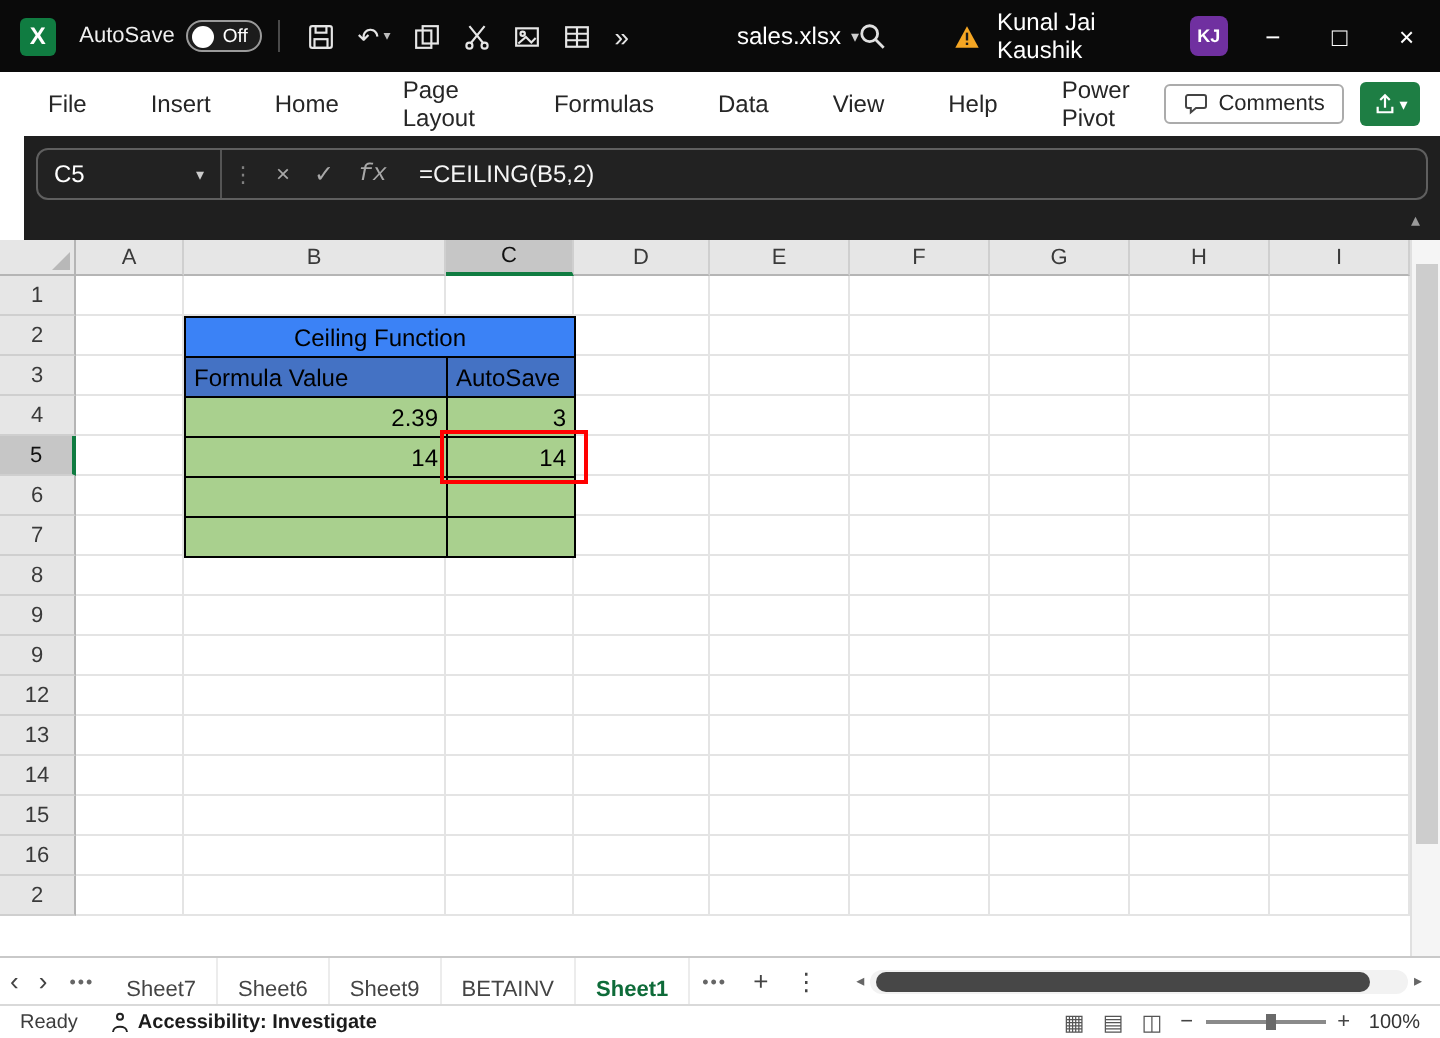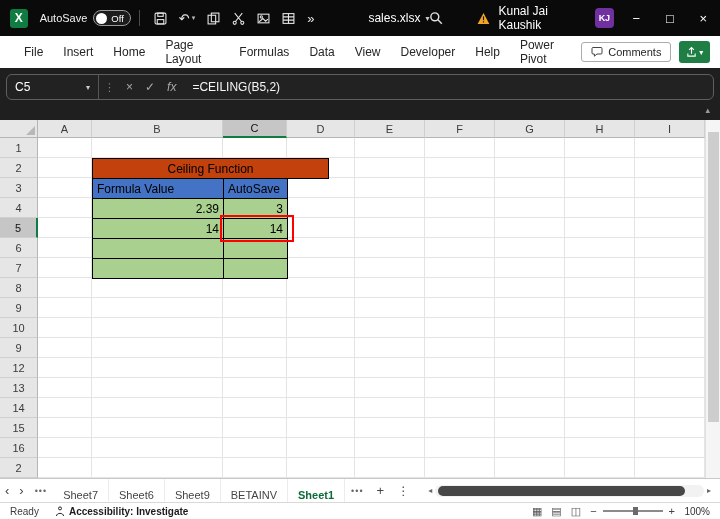--- a/index.html
+++ b/index.html
@@ -23,49 +23,49 @@
   .filedrop { display:flex; align-items:center; gap:5px; font-size:12px; color:#fff; margin-left:48px; }
   .caret { font-size:8px; color:#ccc; }
   .tspacer { flex:1; }
   .search-wrap { margin-right:34px; display:flex; align-items:center; }
   .warn-wrap { margin-right:8px; display:flex; align-items:center; }
   .username { font-size:12px; color:#fff; margin-right:8px; }
   .avatar { width:20px; height:20px; border-radius:4px; background:#7030A0; color:#fff; font-size:9px; font-weight:bold; display:flex; align-items:center; justify-content:center; margin-right:6px; }
   .winbtn { width:36px; height:36px; display:flex; align-items:center; justify-content:center; font-size:13px; color:#fff; }
   
   .menubar { position:absolute; top:36px; left:0; right:0; height:32px; background:#fff; display:flex; align-items:center; padding-left:14px; }
-  .rtabs { display:flex; align-items:center; height:100%; }
+  .rtabs { display:flex; align-items:center; height:100%;gap:12px; }
   .rtab { font-size:12px; color:#262626; padding:0 10px; height:100%; display:flex; align-items:center; }
   .comments-btn { margin-left:auto; display:flex; align-items:center; gap:5px; border:1px solid #ababab; border-radius:3px; padding:3px 9px; font-size:11px; color:#262626; }
   .share-btn { width:32px; height:22px; background:#1e7e44; border-radius:3px; margin:0 10px 0 8px; display:flex; align-items:center; justify-content:center; gap:2px; }
   .share-btn .caret { color:#fff; }
   
-  .formulabar { position:absolute; top:68px; left:0; right:0; height:52px; background:#1f1f1f; }
+  .formulabar { position:absolute; top:68px; left:12px; right:0; height:52px; background:#1f1f1f; }
   .fb-box { position:absolute; left:6px; right:6px; top:6px; height:26px; border:1px solid #5f5f5f; border-radius:6px; display:flex; align-items:center; background:#222; }
   .namebox { width:92px; height:100%; display:flex; align-items:center; justify-content:space-between; padding:0 8px; border-right:1px solid #555; color:#fff; font-size:12px; }
   .fb-grip { color:#808080; font-size:11px; margin:0 5px; }
   .fb-ic { color:#a8a8a8; font-size:12px; margin:0 6px; }
-  .fb-fx { font-style:italic; font-family:Liberation Sans, sans-serif; }
+  .fb-fx { font-style:italic; font-family:Liberation Mono, monospace; }
   .fb-formula { color:#f5f5f5; font-size:12px; margin-left:10px; white-space:pre; }
   .fb-collapse { position:absolute; right:10px; bottom:5px; color:#9a9a9a; font-size:9px; }
   
   .gridwrap { position:absolute; top:120px; left:0; width:705px; height:358px; background:#fff; }
   .ghead { display:flex; height:18px; }
   .corner { width:38px; height:18px; background:#e6e6e6; border-right:1px solid #b5b5b5; border-bottom:1px solid #b5b5b5; position:relative; }
   .corner-tri { position:absolute; right:2px; bottom:2px; width:0; height:0; border-left:9px solid transparent; border-bottom:9px solid #b8b8b8; }
   .colheads { display:flex; }
   .colhead { height:18px; background:#e6e6e6; border-right:1px solid #cfcfcf; border-bottom:1px solid #b5b5b5; font-size:11px; color:#3a3a3a; display:flex; align-items:center; justify-content:center; }
   .colhead.sel { background:#c6c6c6; border-bottom:2px solid #107C41; color:#111; }
   .grow { display:flex; height:20px; }
   .rowhead { width:38px; background:#e6e6e6; border-right:1px solid #b5b5b5; border-bottom:1px solid #cfcfcf; font-size:11px; color:#3a3a3a; display:flex; align-items:center; justify-content:center; }
   .rowhead.sel { background:#c6c6c6; border-right:2px solid #107C41; color:#111; }
   .gcell { border-right:1px solid #e4e4e4; border-bottom:1px solid #e4e4e4; background:#fff; }
   
   .tcell { position:absolute; border:1px solid #000; font-size:12px; color:#000; display:flex; align-items:center; z-index:2; }
-  .tc-title { left:92px; top:38px; width:237px; height:21px; background:#c2410c; justify-content:center; }
+  .tc-title { left:92px; top:38px; width:196px; height:21px; background:#3b82f6; justify-content:center; }
   .tc-h { background:#4472C4; padding-left:4px; }
   .tc-v { background:#A9D08E; justify-content:flex-end; padding-right:4px; }
   .tc-b3 { left:92px; top:58px; width:132px; height:21px; }
   .tc-c3 { left:223px; top:58px; width:65px; height:21px; }
   .tc-b4 { left:92px; top:78px; width:132px; height:21px; }
   .tc-c4 { left:223px; top:78px; width:65px; height:21px; }
   .tc-b5 { left:92px; top:98px; width:132px; height:21px; }
   .tc-c5 { left:223px; top:98px; width:65px; height:21px; }
   .tc-b6 { left:92px; top:118px; width:132px; height:21px; }
   .tc-c6 { left:223px; top:118px; width:65px; height:21px; }
@@ -180,21 +180,20 @@
 
   <div class="menubar">
     <div class="rtabs">
         <div class="rtab">File</div>
         <div class="rtab">Insert</div>
         <div class="rtab">Home</div>
         <div class="rtab">Page Layout</div>
         <div class="rtab">Formulas</div>
         <div class="rtab">Data</div>
         <div class="rtab">View</div>
-        <div class="rtab">Developer</div>
         <div class="rtab">Help</div>
         <div class="rtab">Power Pivot</div>
       </div>
     <div class="comments-btn">
       <svg width="12" height="12" viewBox="0 0 12 12" fill="none" stroke="#444" stroke-width="1">
         <path d="M2 1.5 h8 a1 1 0 0 1 1 1 v4.5 a1 1 0 0 1 -1 1 h-4 l-2.6 2.2 v-2.2 h-1.4 a1 1 0 0 1 -1 -1 v-4.5 a1 1 0 0 1 1 -1 z"></path>
       </svg>
       <span>Comments</span>
     </div>
     <div class="share-btn">
@@ -329,32 +328,20 @@
           <div class="gcell" style="width: 64px;"></div>
           <div class="gcell" style="width: 68px;"></div>
           <div class="gcell" style="width: 70px;"></div>
           <div class="gcell" style="width: 70px;"></div>
           <div class="gcell" style="width: 70px;"></div>
           <div class="gcell" style="width: 70px;"></div>
           <div class="gcell" style="width: 70px;"></div>
         </div>
         <div class="grow">
           <div class="rowhead">9</div>
-          <div class="gcell" style="width: 54px;"></div>
-          <div class="gcell" style="width: 131px;"></div>
-          <div class="gcell" style="width: 64px;"></div>
-          <div class="gcell" style="width: 68px;"></div>
-          <div class="gcell" style="width: 70px;"></div>
-          <div class="gcell" style="width: 70px;"></div>
-          <div class="gcell" style="width: 70px;"></div>
-          <div class="gcell" style="width: 70px;"></div>
-          <div class="gcell" style="width: 70px;"></div>
-        </div>
-        <div class="grow">
-          <div class="rowhead">10</div>
           <div class="gcell" style="width: 54px;"></div>
           <div class="gcell" style="width: 131px;"></div>
           <div class="gcell" style="width: 64px;"></div>
           <div class="gcell" style="width: 68px;"></div>
           <div class="gcell" style="width: 70px;"></div>
           <div class="gcell" style="width: 70px;"></div>
           <div class="gcell" style="width: 70px;"></div>
           <div class="gcell" style="width: 70px;"></div>
           <div class="gcell" style="width: 70px;"></div>
         </div>

